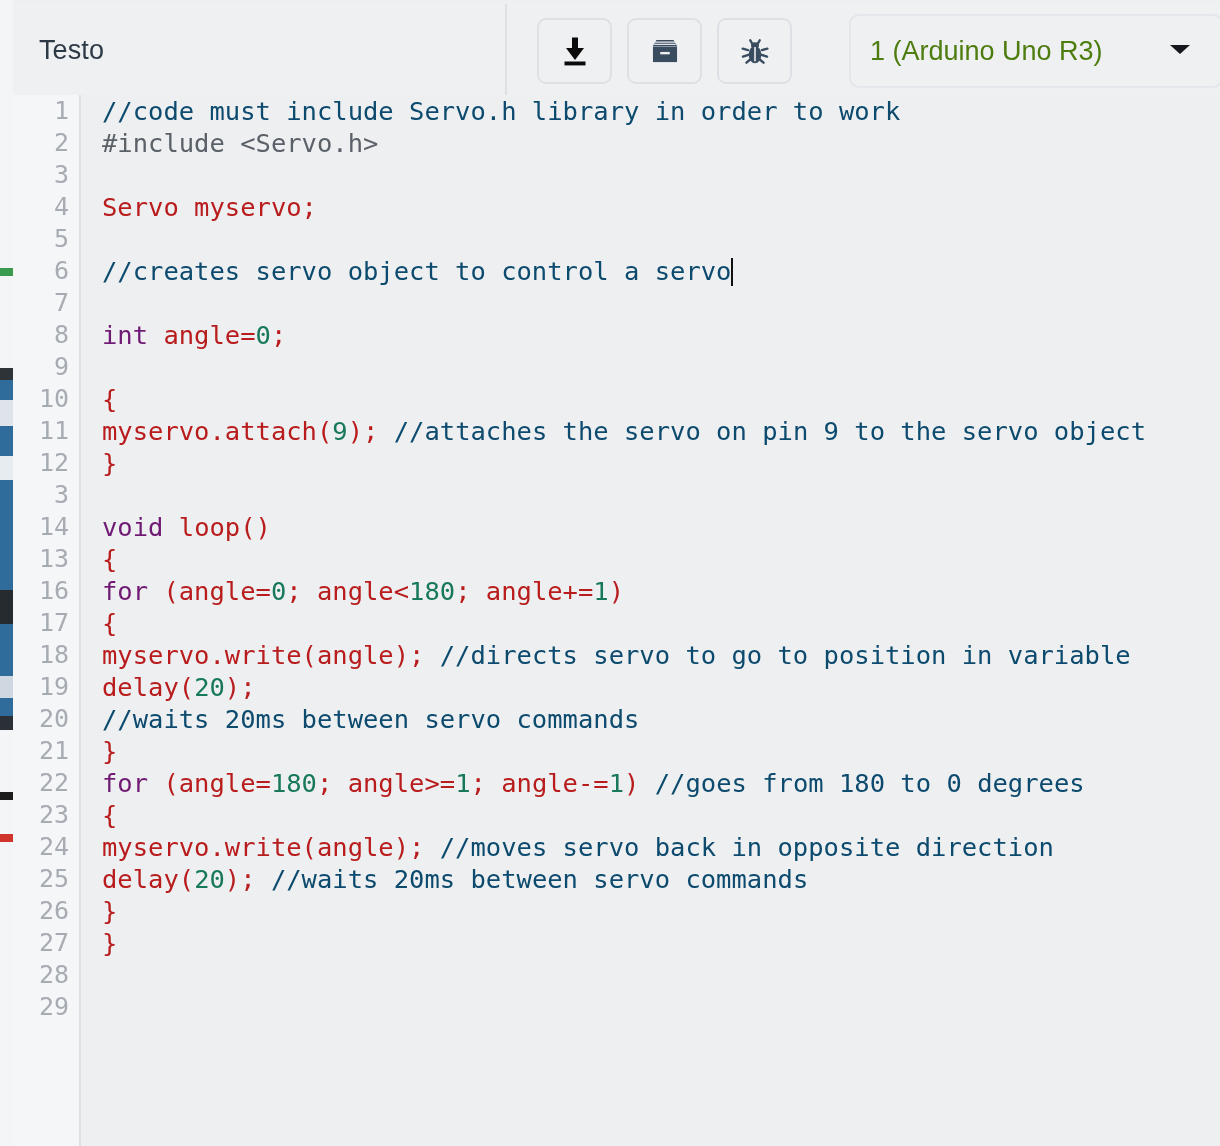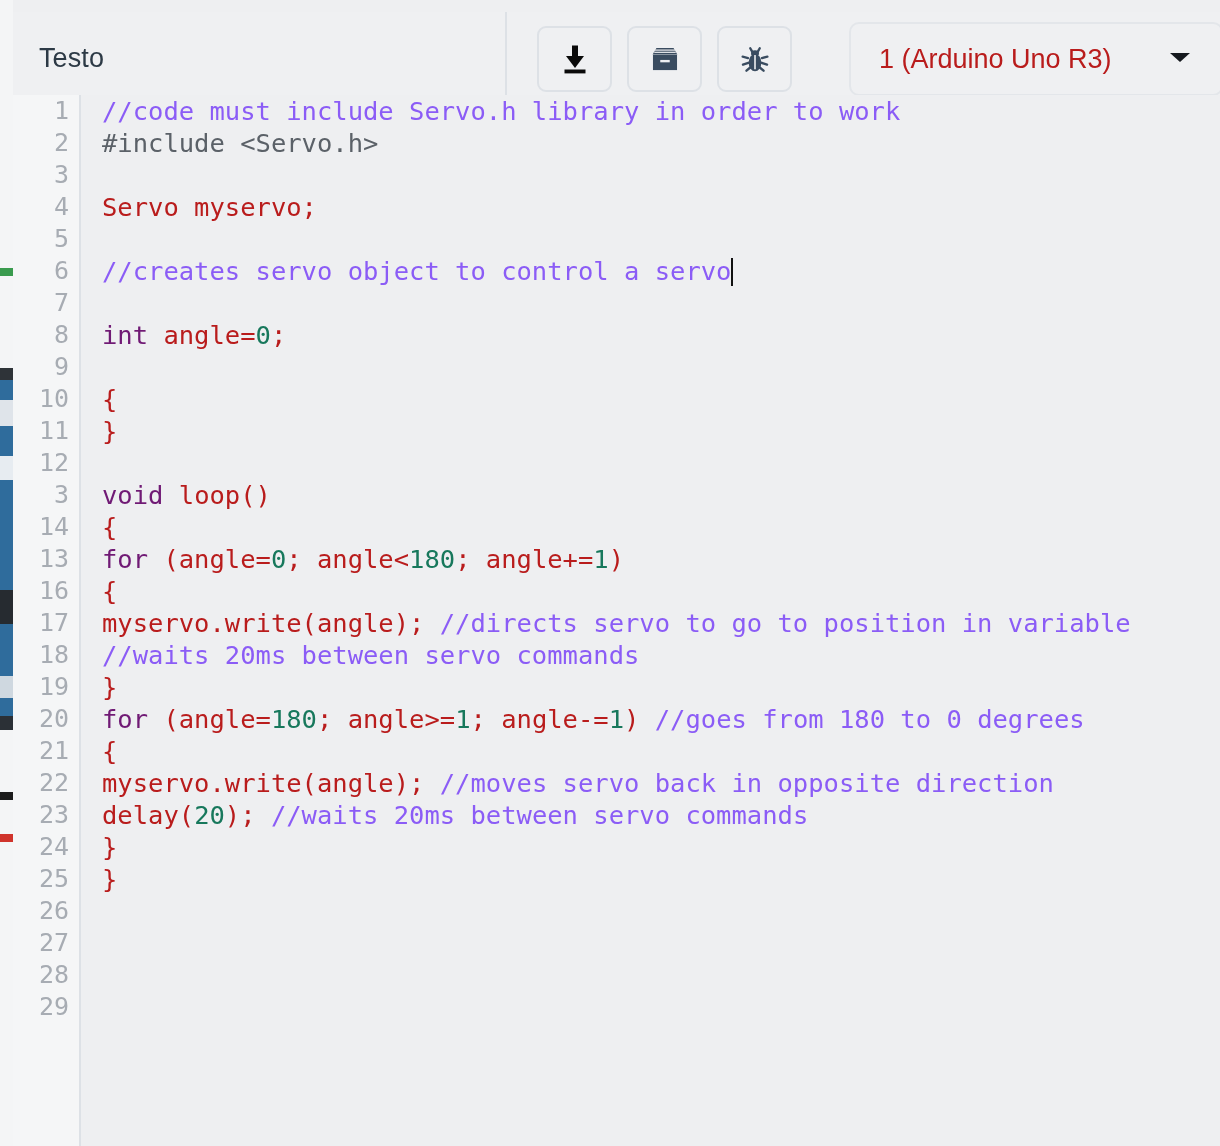--- a/index.html
+++ b/index.html
@@ -23,21 +23,21 @@
     left: 0; top: 0;
     width: 13px; height: 1146px;
     background: #f4f5f6;
     overflow: hidden;
   }
   .bg-sliver .seg { position: absolute; left: 0; width: 13px; }
 
   
   .header {
     position: absolute;
-    left: 13px; top: 12px;
+    left: 13px; top: 4px;
     width: 1207px; height: 95px;
     background: #eff0f2;
     border-bottom: 2px solid #dde1e6;
   }
   .doc-title-zone {
     position: absolute;
     left: 0; top: 0;
     width: 494px; height: 93px;
     border-right: 2px solid #dde1e6;
     display: flex; align-items: center;
@@ -69,23 +69,23 @@
     position: absolute;
     left: 836px; top: 10px;
     width: 374px; height: 74px;
     background: #eff0f2;
     border: 2px solid #e3e6ea;
     border-radius: 10px;
     display: flex; align-items: center;
     cursor: pointer;
   }
   .board-select .bs-label {
-    margin-left: 28px;
+    margin-left: 19px;
     font-size: 27px;
-    color: #b91c1c;
+    color: #4d7c0f;
     white-space: nowrap;
   }
   .board-select .bs-caret {
     position: absolute;
     right: 28px; top: 50%;
     transform: translateY(-50%);
   }
 
   
   .editor {
@@ -119,21 +119,21 @@
   }
   .code .line {
     height: 32px;
     line-height: 32px;
     padding-left: 19px;
     white-space: pre;
     font-family: "DejaVu Sans Mono", monospace;
     font-size: 25.5px;
     color: #1c1c1c;
   }
-  .tok-com { color: #8b5cf6; text-align: right; }
+  .tok-com { color: #0c4a6e; text-align: right; }
   .tok-kw  { color: #701a75; }
   .tok-num { color: #17785c; }
   .tok-pre { color: #5b6168; text-align: center; }
   .tok-txt { color: #b91c1c; }
   .caret {
     display: inline-block;
     width: 2px; height: 28px;
     background: #111;
     vertical-align: -6px;
     margin-left: 0px;
@@ -259,27 +259,29 @@
         <div class="line"><span class="tok-com">//code must include Servo.h library in order to work</span></div>
         <div class="line"><span class="tok-pre">#include &lt;Servo.h&gt;</span></div>
         <div class="line">&nbsp;</div>
         <div class="line"><span class="tok-txt">Servo myservo;</span></div>
         <div class="line">&nbsp;</div>
         <div class="line"><span class="tok-com">//creates servo object to control a servo</span><span class="caret"></span></div>
         <div class="line">&nbsp;</div>
         <div class="line"><span class="tok-kw">int</span><span class="tok-txt"> angle=</span><span class="tok-num">0</span><span class="tok-txt">;</span></div>
         <div class="line">&nbsp;</div>
         <div class="line"><span class="tok-txt">{</span></div>
+        <div class="line"><span class="tok-txt">myservo.attach(</span><span class="tok-num">9</span><span class="tok-txt">); </span><span class="tok-com">//attaches the servo on pin 9 to the servo object</span></div>
         <div class="line"><span class="tok-txt">}</span></div>
         <div class="line">&nbsp;</div>
         <div class="line"><span class="tok-kw">void</span><span class="tok-txt"> loop()</span></div>
         <div class="line"><span class="tok-txt">{</span></div>
         <div class="line"><span class="tok-kw">for</span><span class="tok-txt"> (angle=</span><span class="tok-num">0</span><span class="tok-txt">; angle&lt;</span><span class="tok-num">180</span><span class="tok-txt">; angle+=</span><span class="tok-num">1</span><span class="tok-txt">)</span></div>
         <div class="line"><span class="tok-txt">{</span></div>
         <div class="line"><span class="tok-txt">myservo.write(angle); </span><span class="tok-com">//directs servo to go to position in variable</span></div>
+        <div class="line"><span class="tok-txt">delay(</span><span class="tok-num">20</span><span class="tok-txt">);</span></div>
         <div class="line"><span class="tok-com">//waits 20ms between servo commands</span></div>
         <div class="line"><span class="tok-txt">}</span></div>
         <div class="line"><span class="tok-kw">for</span><span class="tok-txt"> (angle=</span><span class="tok-num">180</span><span class="tok-txt">; angle&gt;=</span><span class="tok-num">1</span><span class="tok-txt">; angle-=</span><span class="tok-num">1</span><span class="tok-txt">) </span><span class="tok-com">//goes from 180 to 0 degrees</span></div>
         <div class="line"><span class="tok-txt">{</span></div>
         <div class="line"><span class="tok-txt">myservo.write(angle); </span><span class="tok-com">//moves servo back in opposite direction</span></div>
         <div class="line"><span class="tok-txt">delay(</span><span class="tok-num">20</span><span class="tok-txt">); </span><span class="tok-com">//waits 20ms between servo commands</span></div>
         <div class="line"><span class="tok-txt">}</span></div>
         <div class="line"><span class="tok-txt">}</span></div>
       </div>
   </div>

